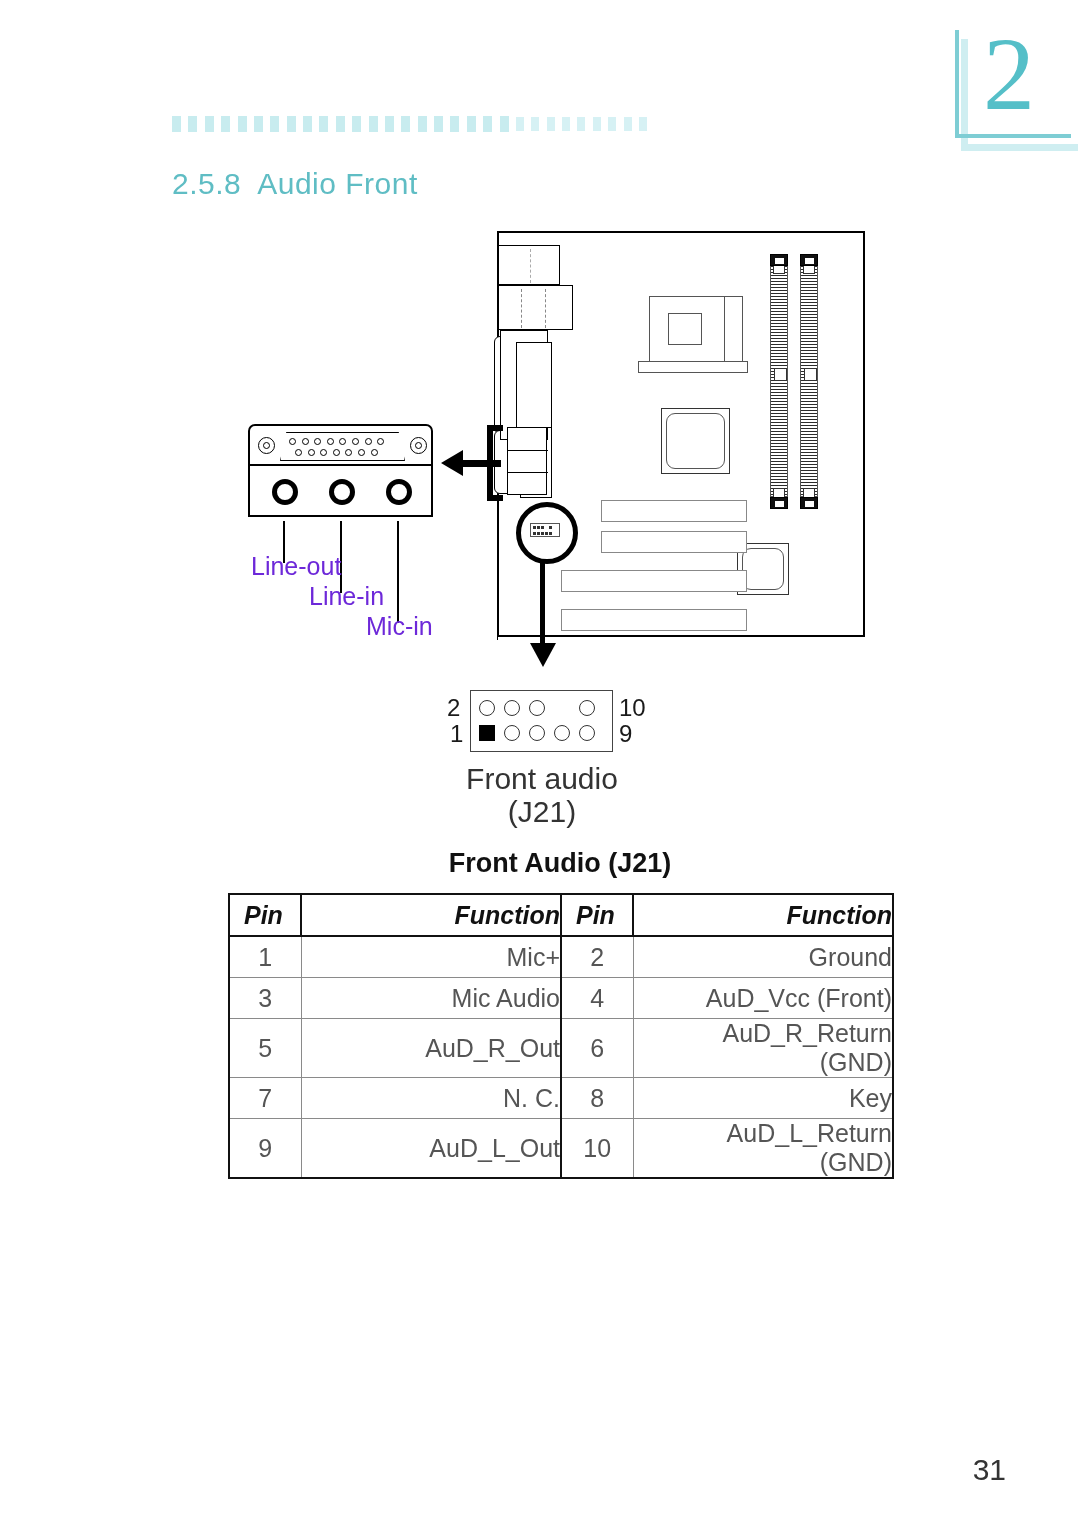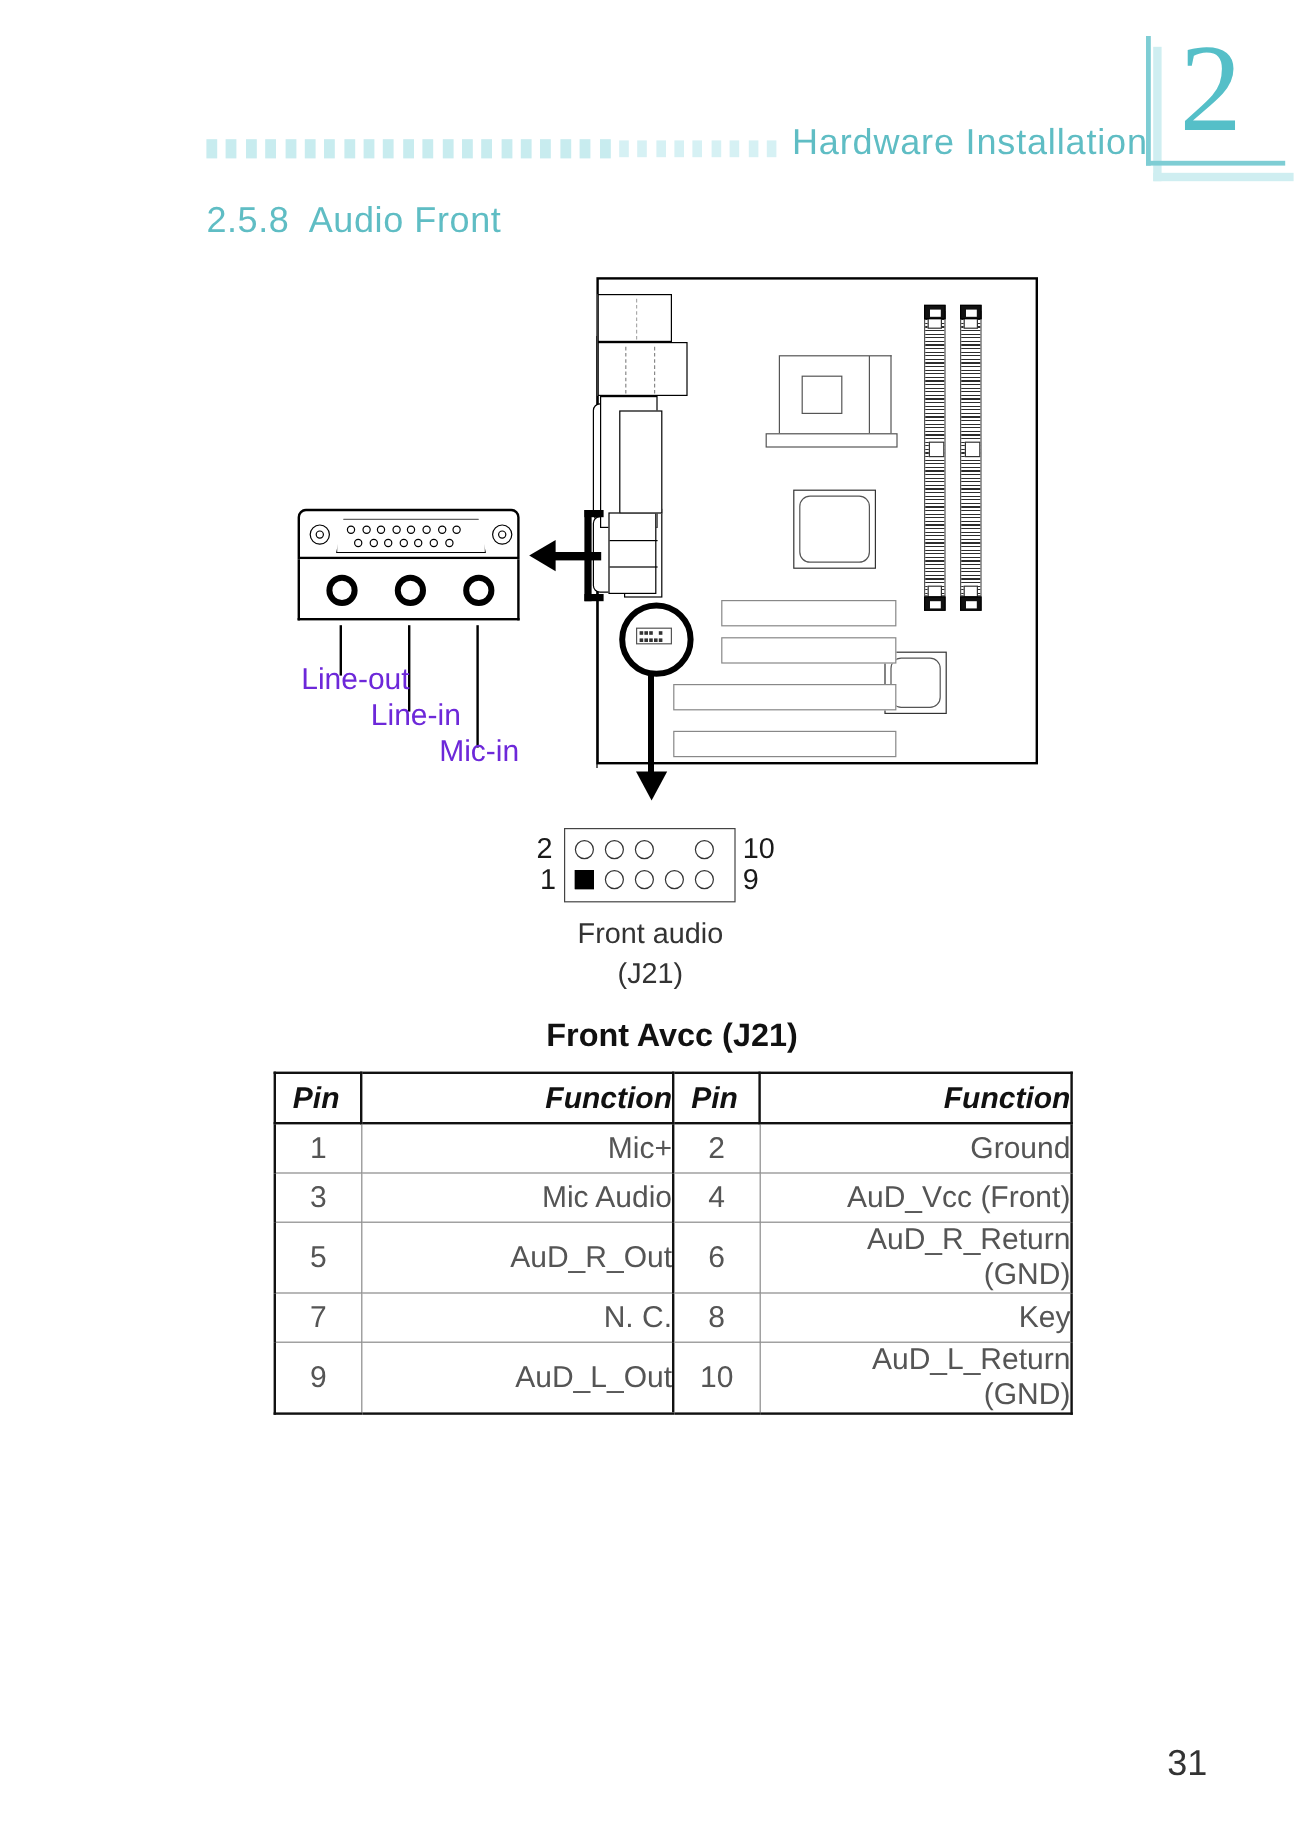--- a/index.html
+++ b/index.html
@@ -468,21 +468,21 @@
   #pinnum-2  { left: 447px; top: 694px; }
   #pinnum-1  { left: 450px; top: 720px; }
   #pinnum-10 { left: 619px; top: 694px; }
   #pinnum-9  { left: 619px; top: 720px; }
 
   #front-audio-caption {
     position: absolute;
     left: 432px; top: 762px;
     width: 220px;
     text-align: center;
-    font-size: 24px;
+    font-size: 30px;
     color: #333;
     line-height: 33px;
   }
 
   
   #table-title {
     position: absolute;
     left: 225px; top: 848px;
     width: 670px;
     text-align: center;
@@ -565,21 +565,20 @@
       <span class="dot sm"></span>
       <span class="dot sm"></span>
       <span class="dot sm"></span>
       <span class="dot sm"></span>
       <span class="dot sm"></span>
       <span class="dot sm"></span>
       <span class="dot sm"></span>
       <span class="dot sm"></span>
       <span class="dot sm"></span>
     </div>
-  <div id="header-title">Hardware Installation</div>
   <div id="chapter-marker">
     <div id="chapter-bracket-shadow"></div>
     <div id="chapter-bracket"></div>
     <div id="chapter-number">2</div>
   </div>
 </div>
 
 <div id="section-heading">
   <span class="num">2.5.8</span><span>Audio Front</span>
 </div>
@@ -739,21 +738,21 @@
   <div class="pin-num" id="pinnum-1">1</div>
   <div class="pin-num" id="pinnum-10">10</div>
   <div class="pin-num" id="pinnum-9">9</div>
 
   <div id="front-audio-caption">
     <div>Front audio</div>
     <div>(J21)</div>
   </div>
 </div>
 
-<div id="table-title">Front Avcc (J21)</div>
+<div id="table-title">Front Audio (J21)</div>
 
 <table id="pin-table">
   <colgroup>
     <col class="c-pin">
       <col class="c-fn">
       <col class="c-pin">
       <col class="c-fn">
   </colgroup>
   <thead>
     <tr>

